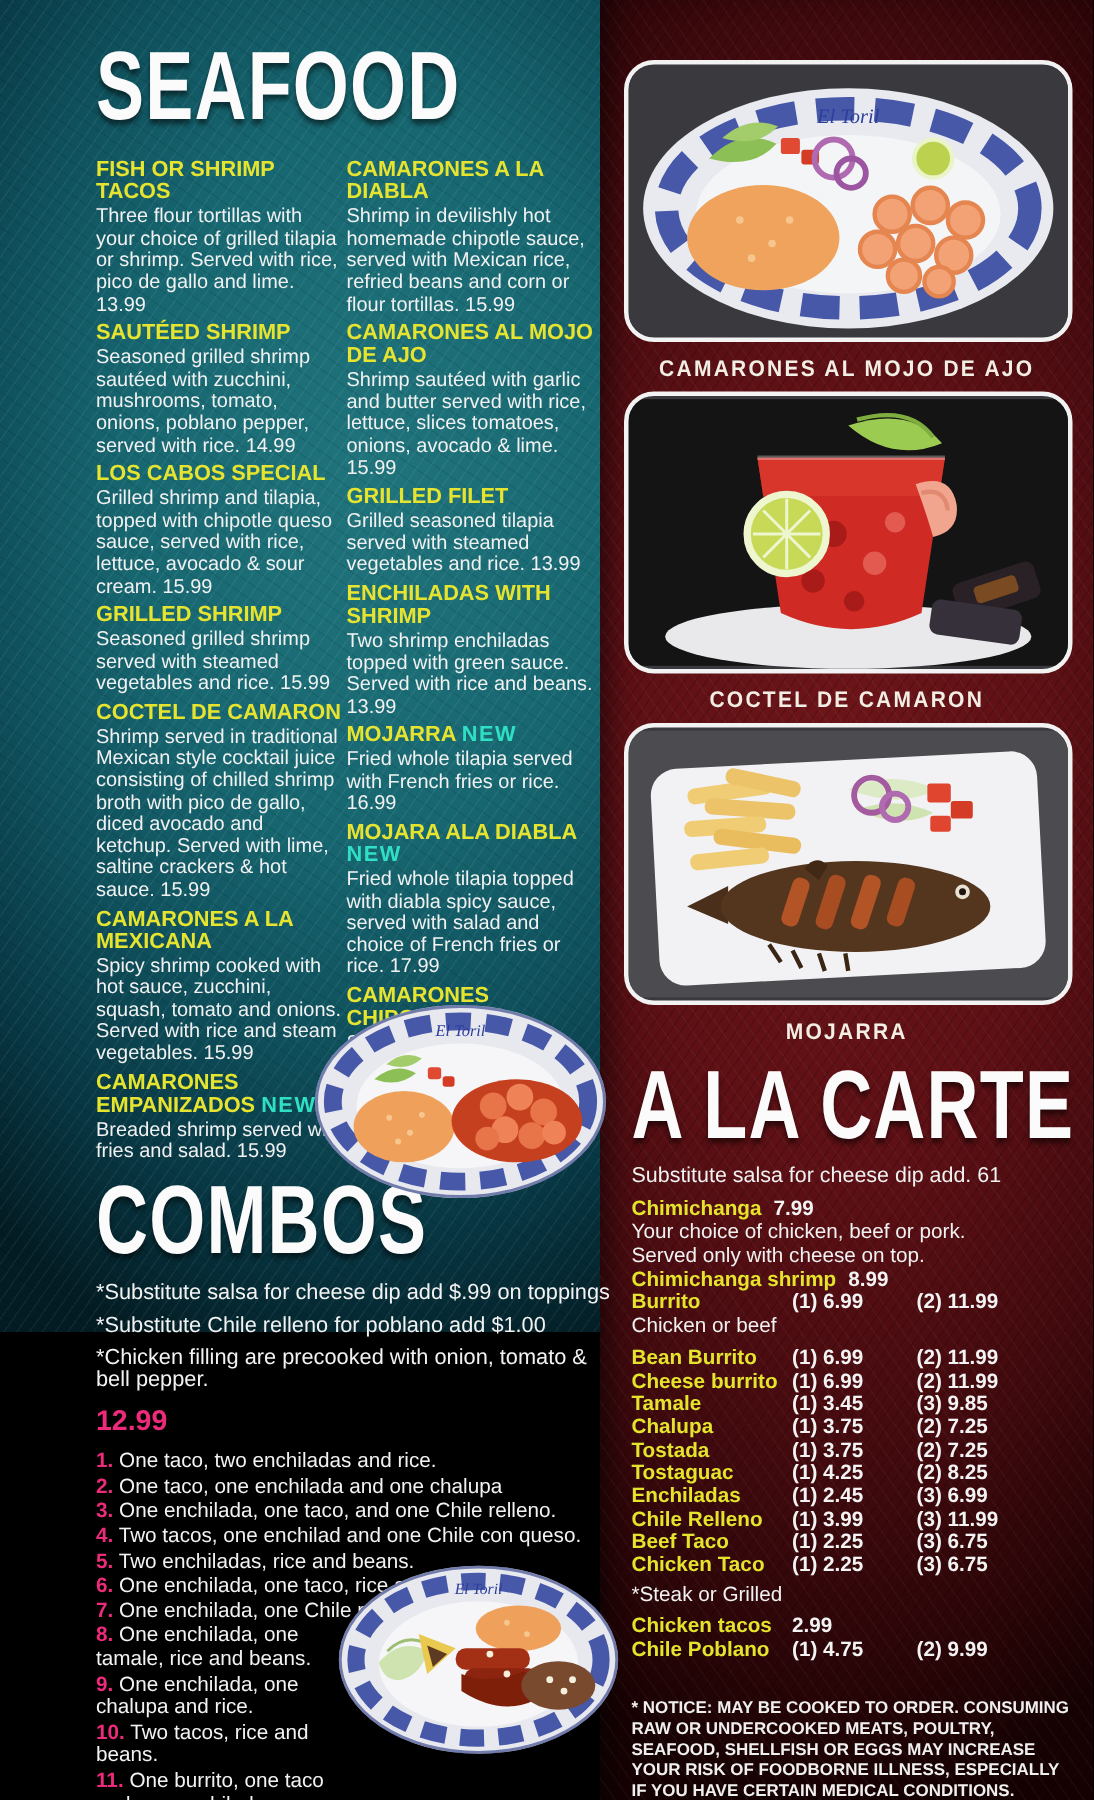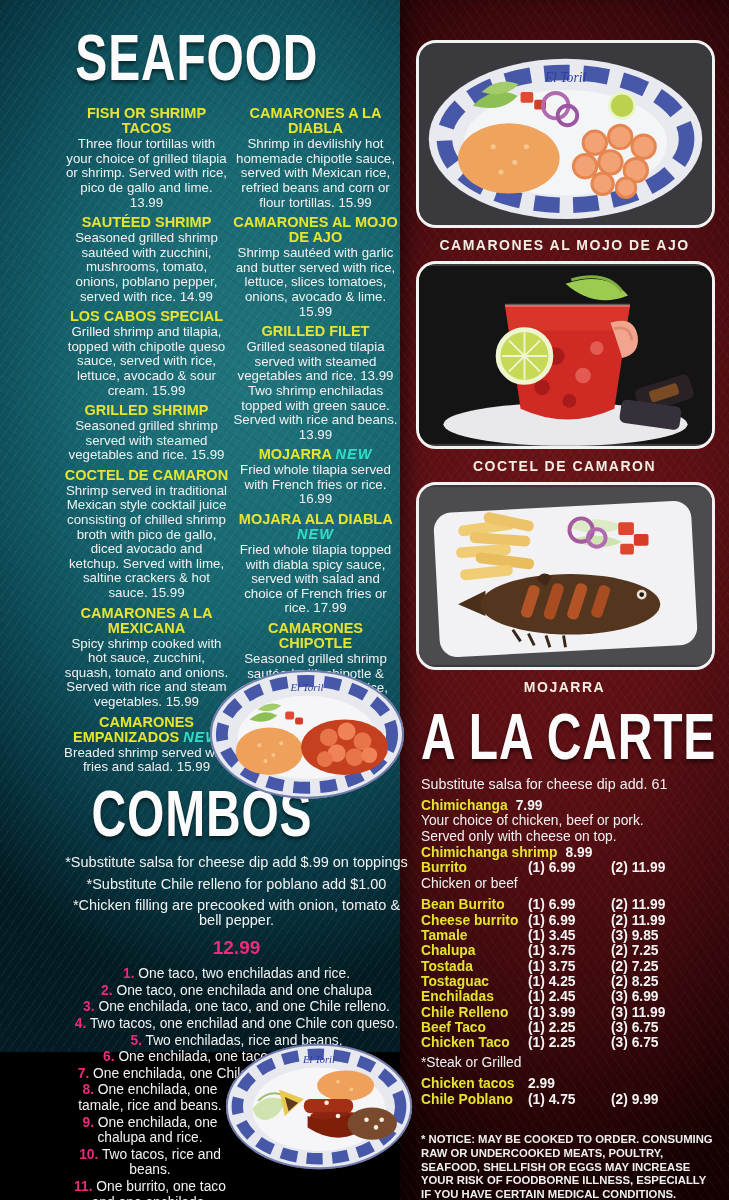--- a/index.html
+++ b/index.html
@@ -1,43 +1,43 @@
 <!DOCTYPE html>
 <html><head>
 <meta charset="utf-8">
 <style>
   html,body{margin:0;padding:0;background:#000;}
   .page{position:relative;width:729px;height:1200px;overflow:hidden;
         font-family:"Liberation Sans",sans-serif;display:flex;}
   
-  .left{position:relative;width:400px;height:1052px;z-index:2;
+  .left{position:relative;width:400px;height:888px;z-index:2;
         background:radial-gradient(ellipse 420px 620px at 62% 36%,
           #20747c 0%, #176771 38%, #0e4f5b 62%, #073642 82%, #031b22 100%);
-        overflow:visible;box-sizing:border-box;padding:30px 4px 0 64px;text-align:center;}
+        overflow:visible;box-sizing:border-box;padding:30px 4px 0 64px;}
   .left::before{content:"";position:absolute;inset:0;pointer-events:none;
         background:repeating-linear-gradient(125deg, rgba(255,255,255,.05) 0 1px, transparent 1px 7px),
                    repeating-linear-gradient(35deg, rgba(0,0,0,.08) 0 1px, transparent 1px 9px);}
   
   .right{position:relative;width:329px;height:1200px;z-index:1;box-sizing:border-box;
         background:radial-gradient(ellipse 360px 700px at 48% 42%,
           #6d1519 0%, #5d1015 40%, #420a0e 68%, #260406 90%, #170203 100%);
         box-shadow:inset 14px 0 20px -10px rgba(0,0,0,.6);
         padding:40px 0 0 0;}
   .right::before{content:"";position:absolute;inset:0;pointer-events:none;
         background:repeating-linear-gradient(125deg, rgba(0,0,0,.14) 0 1px, transparent 1px 6px),
                    repeating-linear-gradient(55deg, rgba(255,255,255,.03) 0 1px, transparent 1px 8px);}
   
   .big-title{color:#fbfbfb;font-weight:700;font-size:60px;line-height:.92;margin:0;
         letter-spacing:1px;transform:scaleX(.8) scaleY(1.08);transform-origin:left center;
         text-shadow:0 3px 4px rgba(0,0,0,.5);white-space:nowrap;}
   
   .sea-cols{position:relative;display:grid;grid-template-columns:165px 169px;column-gap:2px;margin-top:16px;}
   .sea-item h3{color:#e7e42f;font-size:14.5px;line-height:15px;margin:5px 0 1px;font-weight:700;}
   .sea-item p{color:#f1f1f1;font-size:13.3px;line-height:14.6px;margin:0;font-weight:400;}
-  .new{color:#30e0c5;font-style:italic;font-weight:700;letter-spacing:1px;}
+  .new{color:#30e0c5;font-weight:700;letter-spacing:1px;}
   
   .combos-block{position:absolute;left:64px;top:786px;width:345px;}
   .combos-block .big-title{margin-bottom:14px;}
   .note{color:#f2f2f2;font-size:14.5px;line-height:15px;margin:0 0 6.5px;}
   .combo-price{color:#ee2a7b;font-size:19px;font-weight:700;margin:9px 0 7px;}
   .c-item{color:#f2f2f2;font-size:13.8px;line-height:15.6px;margin:0 0 1px;}
   .c-item .num{color:#ee2a7b;font-weight:700;}
   .c-item.narrow{max-width:172px;}
   
   .plateA{position:absolute;left:208px;top:668px;width:198px;height:132px;z-index:3;}
@@ -111,20 +111,21 @@
         </div>
         <div class="sea-item">
           <h3><span>CAMARONES AL MOJO DE AJO</span></h3>
           <p>Shrimp sautéed with garlic and butter served with rice, lettuce, slices tomatoes, onions, avocado &amp; lime. 15.99</p>
         </div>
         <div class="sea-item">
           <h3><span>GRILLED FILET</span></h3>
           <p>Grilled seasoned tilapia served with steamed vegetables and rice. 13.99</p>
         </div>
         <div class="sea-item">
+          <h3><span>ENCHILADAS WITH SHRIMP</span></h3>
           <p>Two shrimp enchiladas topped with green sauce. Served with rice and beans. 13.99</p>
         </div>
         <div class="sea-item">
           <h3><span>MOJARRA</span> <span class="new">NEW</span></h3>
           <p>Fried whole tilapia served with French fries or rice. 16.99</p>
         </div>
         <div class="sea-item">
           <h3><span>MOJARA ALA DIABLA</span> <span class="new">NEW</span></h3>
           <p>Fried whole tilapia topped with diabla spicy sauce, served with salad and choice of French fries or rice. 17.99</p>
         </div>

